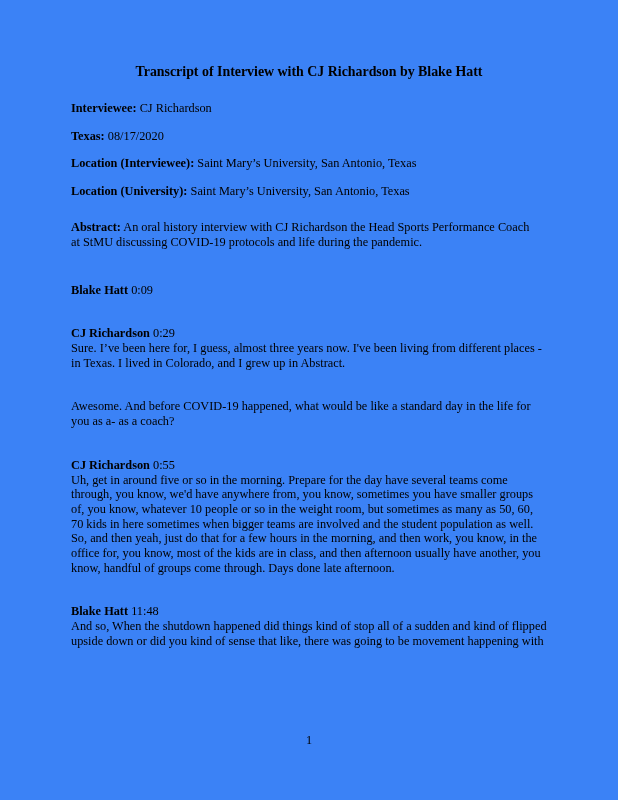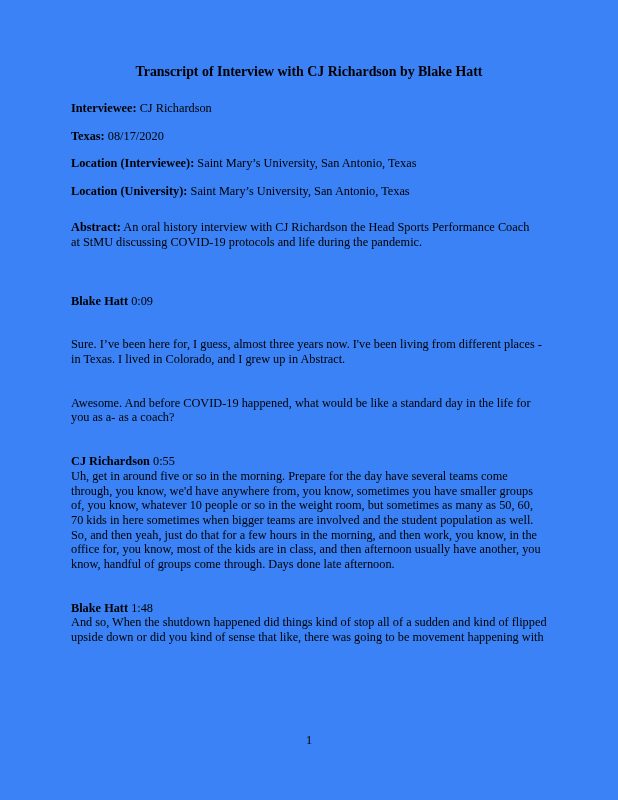--- a/index.html
+++ b/index.html
@@ -27,21 +27,21 @@
     text-align: center;
     margin: 0 0 21px 0;
   }
   .meta-row {
     margin: 0 0 12.8px 0;
   }
   .abstract {
     margin: 22px 15px 0 0;
   }
   .transcript {
-    margin-top: 44px;
+    margin-top: 33px;
   }
   .block {
     margin: 0 0 29px 0;
   }
   .speaker-line { margin: 0; }
   .utterance-text { margin: 0; }
   b { font-weight: bold; }
   .page-number {
     position: absolute;
     top: 733px;
@@ -70,33 +70,34 @@
 </div>
 
   <p class="abstract"><b>Abstract:</b> <span>An oral history interview with CJ Richardson the Head Sports Performance Coach at StMU discussing COVID-19 protocols and life during the pandemic.</span></p>
 
   <div id="transcript" class="transcript">
   <div class="block">
     <p class="speaker-line"><b>Blake Hatt</b> <span>0:09</span></p>
   </div>
 
   <div class="block">
+    <p class="speaker-line"><b>CJ Richardson</b> <span>0:29</span></p>
     <p class="utterance-text">Sure. I’ve been here for, I guess, almost three years now. I've been living from different places - in Texas. I lived in Colorado, and I grew up in Abstract.</p>
   </div>
 
   <div class="block">
     <p class="utterance-text">Awesome. And before COVID-19 happened, what would be like a standard day in the life for you as a- as a coach?</p>
   </div>
 
   <div class="block">
     <p class="speaker-line"><b>CJ Richardson</b> <span>0:55</span></p>
     <p class="utterance-text">Uh, get in around five or so in the morning. Prepare for the day have several teams come through, you know, we'd have anywhere from, you know, sometimes you have smaller groups of, you know, whatever 10 people or so in the weight room, but sometimes as many as 50, 60, 70 kids in here sometimes when bigger teams are involved and the student population as well. So, and then yeah, just do that for a few hours in the morning, and then work, you know, in the office for, you know, most of the kids are in class, and then afternoon usually have another, you know, handful of groups come through. Days done late afternoon.</p>
   </div>
 
   <div class="block">
-    <p class="speaker-line"><b>Blake Hatt</b> <span>1:48</span></p>
+    <p class="speaker-line"><b>Blake Hatt</b> <span>11:48</span></p>
     <p class="utterance-text">And so, When the shutdown happened did things kind of stop all of a sudden and kind of flipped upside down or did you kind of sense that like, there was going to be movement happening with</p>
   </div>
 </div>
 
   <div class="page-number">1</div>
 
 </div>
 
 </body></html>

